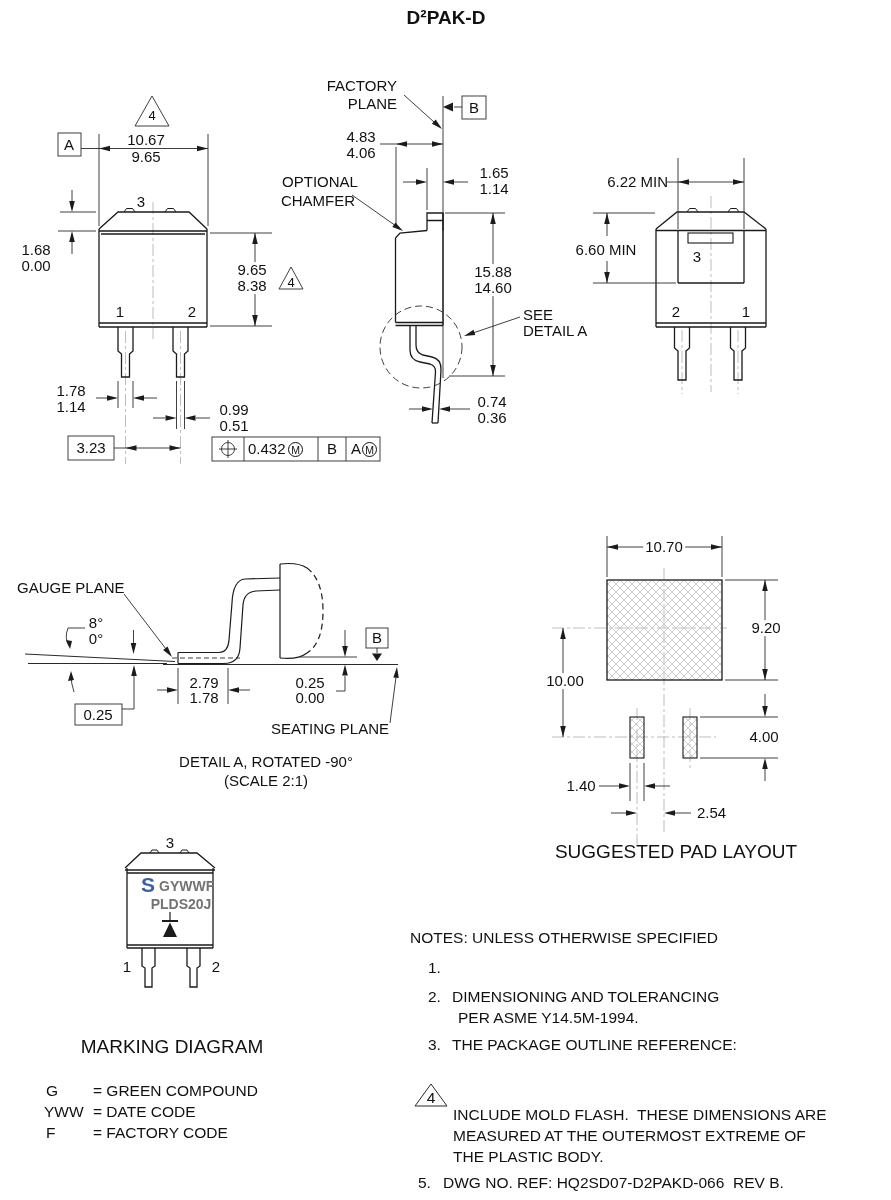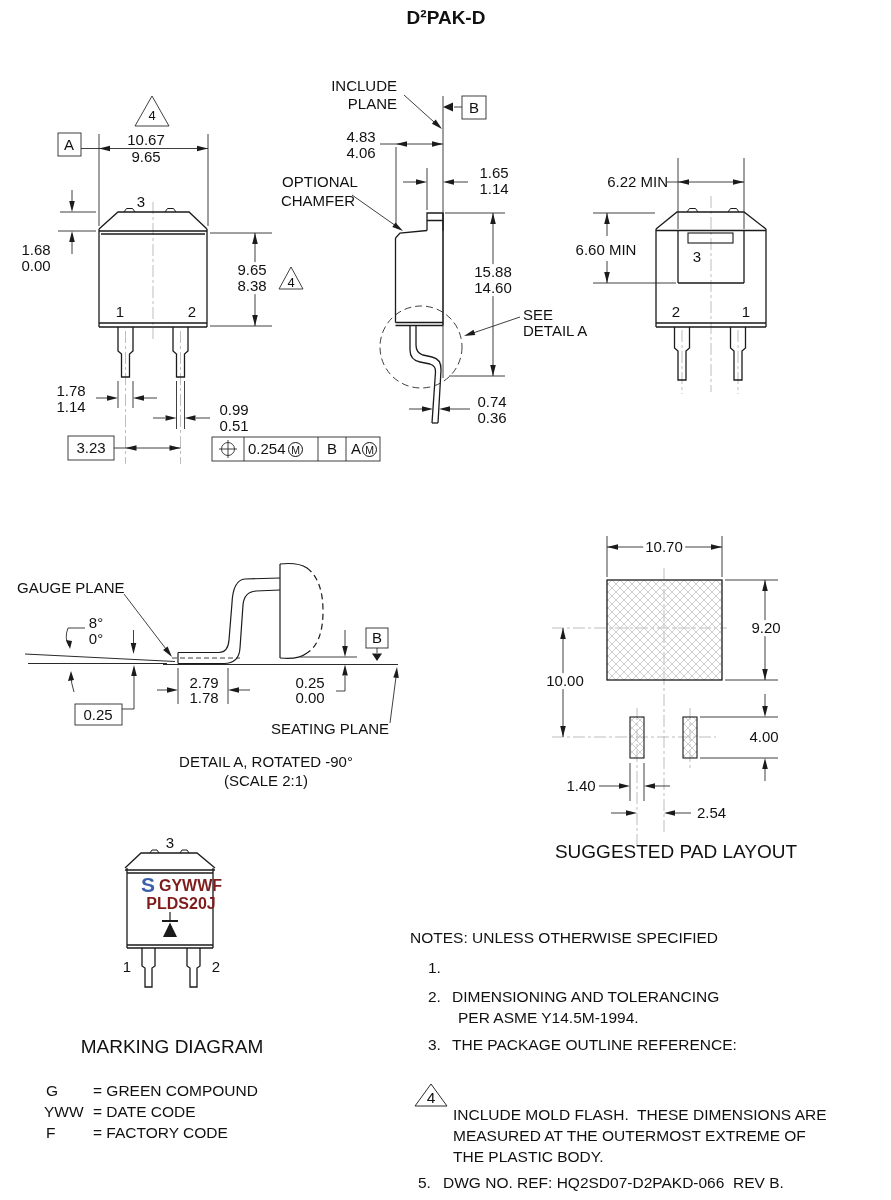--- a/index.html
+++ b/index.html
@@ -8,21 +8,21 @@
   svg { position:absolute; left:0; top:0; }
   .t  { position:absolute; font:15px/1.05 "Liberation Sans",sans-serif; color:#111; white-space:pre; }
   .tc { transform:translate(-50%,-50%); text-align:center; }
   .tl { transform:translate(0,-50%); }
   .tr { transform:translate(-100%,-50%); }
   .bg { background:#fff; padding:0 2px; }
   .big  { font-size:19px; }
   .note { font-size:15.5px; }
   .small{ font-size:13px; }
   .title{ font-size:19px; font-weight:bold; }
-  .navy { color:#7f1d1d; font-weight:bold; font-size:16px; }
+  .navy { color:#737373; font-weight:bold; font-size:14px; }
   .logo { color:#3a5fa8; font-weight:800; font-size:21px; }
   .cm { position:absolute; width:15px; height:15px; border:1.3px solid #111; border-radius:50%;
         font:10.5px/14px "Liberation Sans",sans-serif; text-align:center; color:#111; box-sizing:border-box; }
 </style>
 </head>
 <body>
 
 <div class="canvas">
 
 <svg width="891" height="1200" viewBox="0 0 891 1200">
@@ -231,27 +231,27 @@
 <div class="t tc bg" style="left:252px;top:270px">9.65</div>
 <div class="t tc bg" style="left:252px;top:286px">8.38</div>
 <div class="t tc small" style="left:291px;top:283px">4</div>
 <div class="t tc" style="left:120px;top:312px">1</div>
 <div class="t tc" style="left:192px;top:312px">2</div>
 <div class="t tc" style="left:71px;top:391px">1.78</div>
 <div class="t tc" style="left:71px;top:407px">1.14</div>
 <div class="t tc" style="left:234px;top:410px">0.99</div>
 <div class="t tc" style="left:234px;top:426px">0.51</div>
 <div class="t tc" style="left:91px;top:448px">3.23</div>
-<div class="t tl" style="left:248px;top:449px">0.254</div>
+<div class="t tl" style="left:248px;top:449px">0.432</div>
 <div class="cm" style="left:288px;top:441.5px">M</div>
 <div class="t tc" style="left:332px;top:449px">B</div>
 <div class="t tl" style="left:351px;top:449px">A</div>
 <div class="cm" style="left:362px;top:441.5px">M</div>
 
-<div class="t tr" style="left:397px;top:86px">INCLUDE</div>
+<div class="t tr" style="left:397px;top:86px">FACTORY</div>
 <div class="t tr" style="left:397px;top:104px">PLANE</div>
 <div class="t tc" style="left:474px;top:108px">B</div>
 <div class="t tc" style="left:361px;top:137px">4.83</div>
 <div class="t tc" style="left:361px;top:153px">4.06</div>
 <div class="t tc" style="left:494px;top:173px">1.65</div>
 <div class="t tc" style="left:494px;top:189px">1.14</div>
 <div class="t tc" style="left:320px;top:182px">OPTIONAL</div>
 <div class="t tc" style="left:318px;top:201px">CHAMFER</div>
 <div class="t tc bg" style="left:493px;top:272px">15.88</div>
 <div class="t tc bg" style="left:493px;top:288px">14.60</div>

